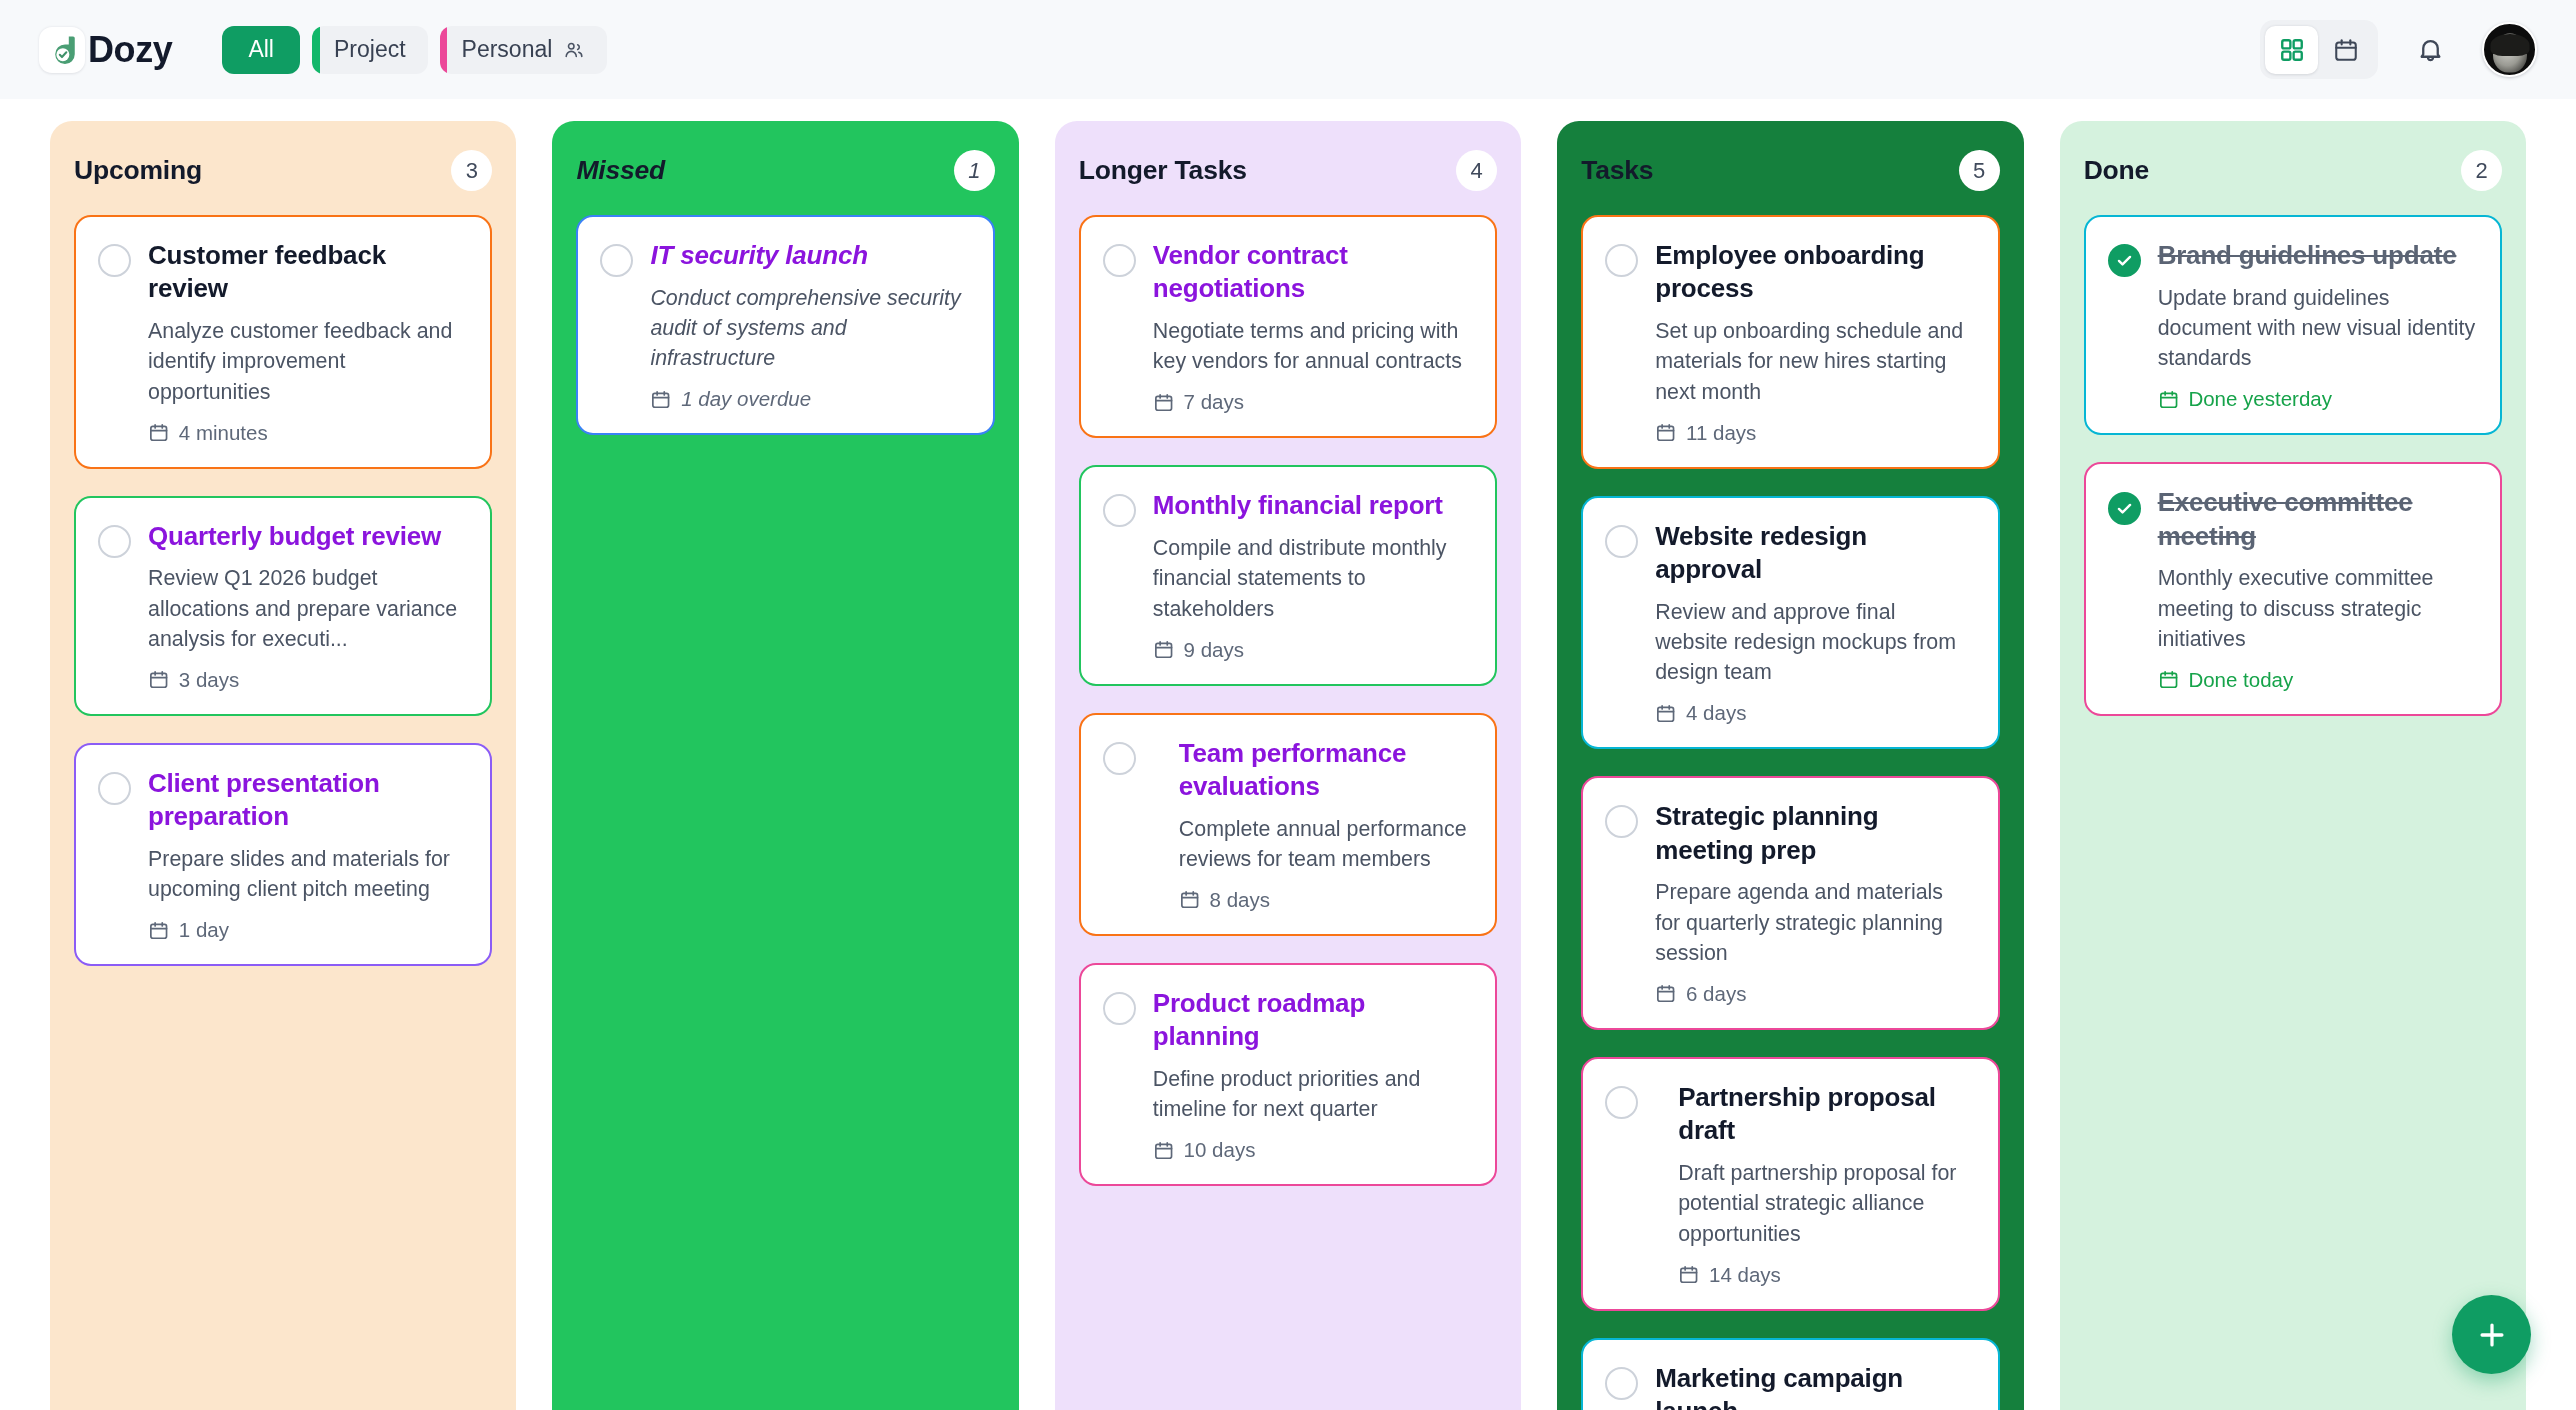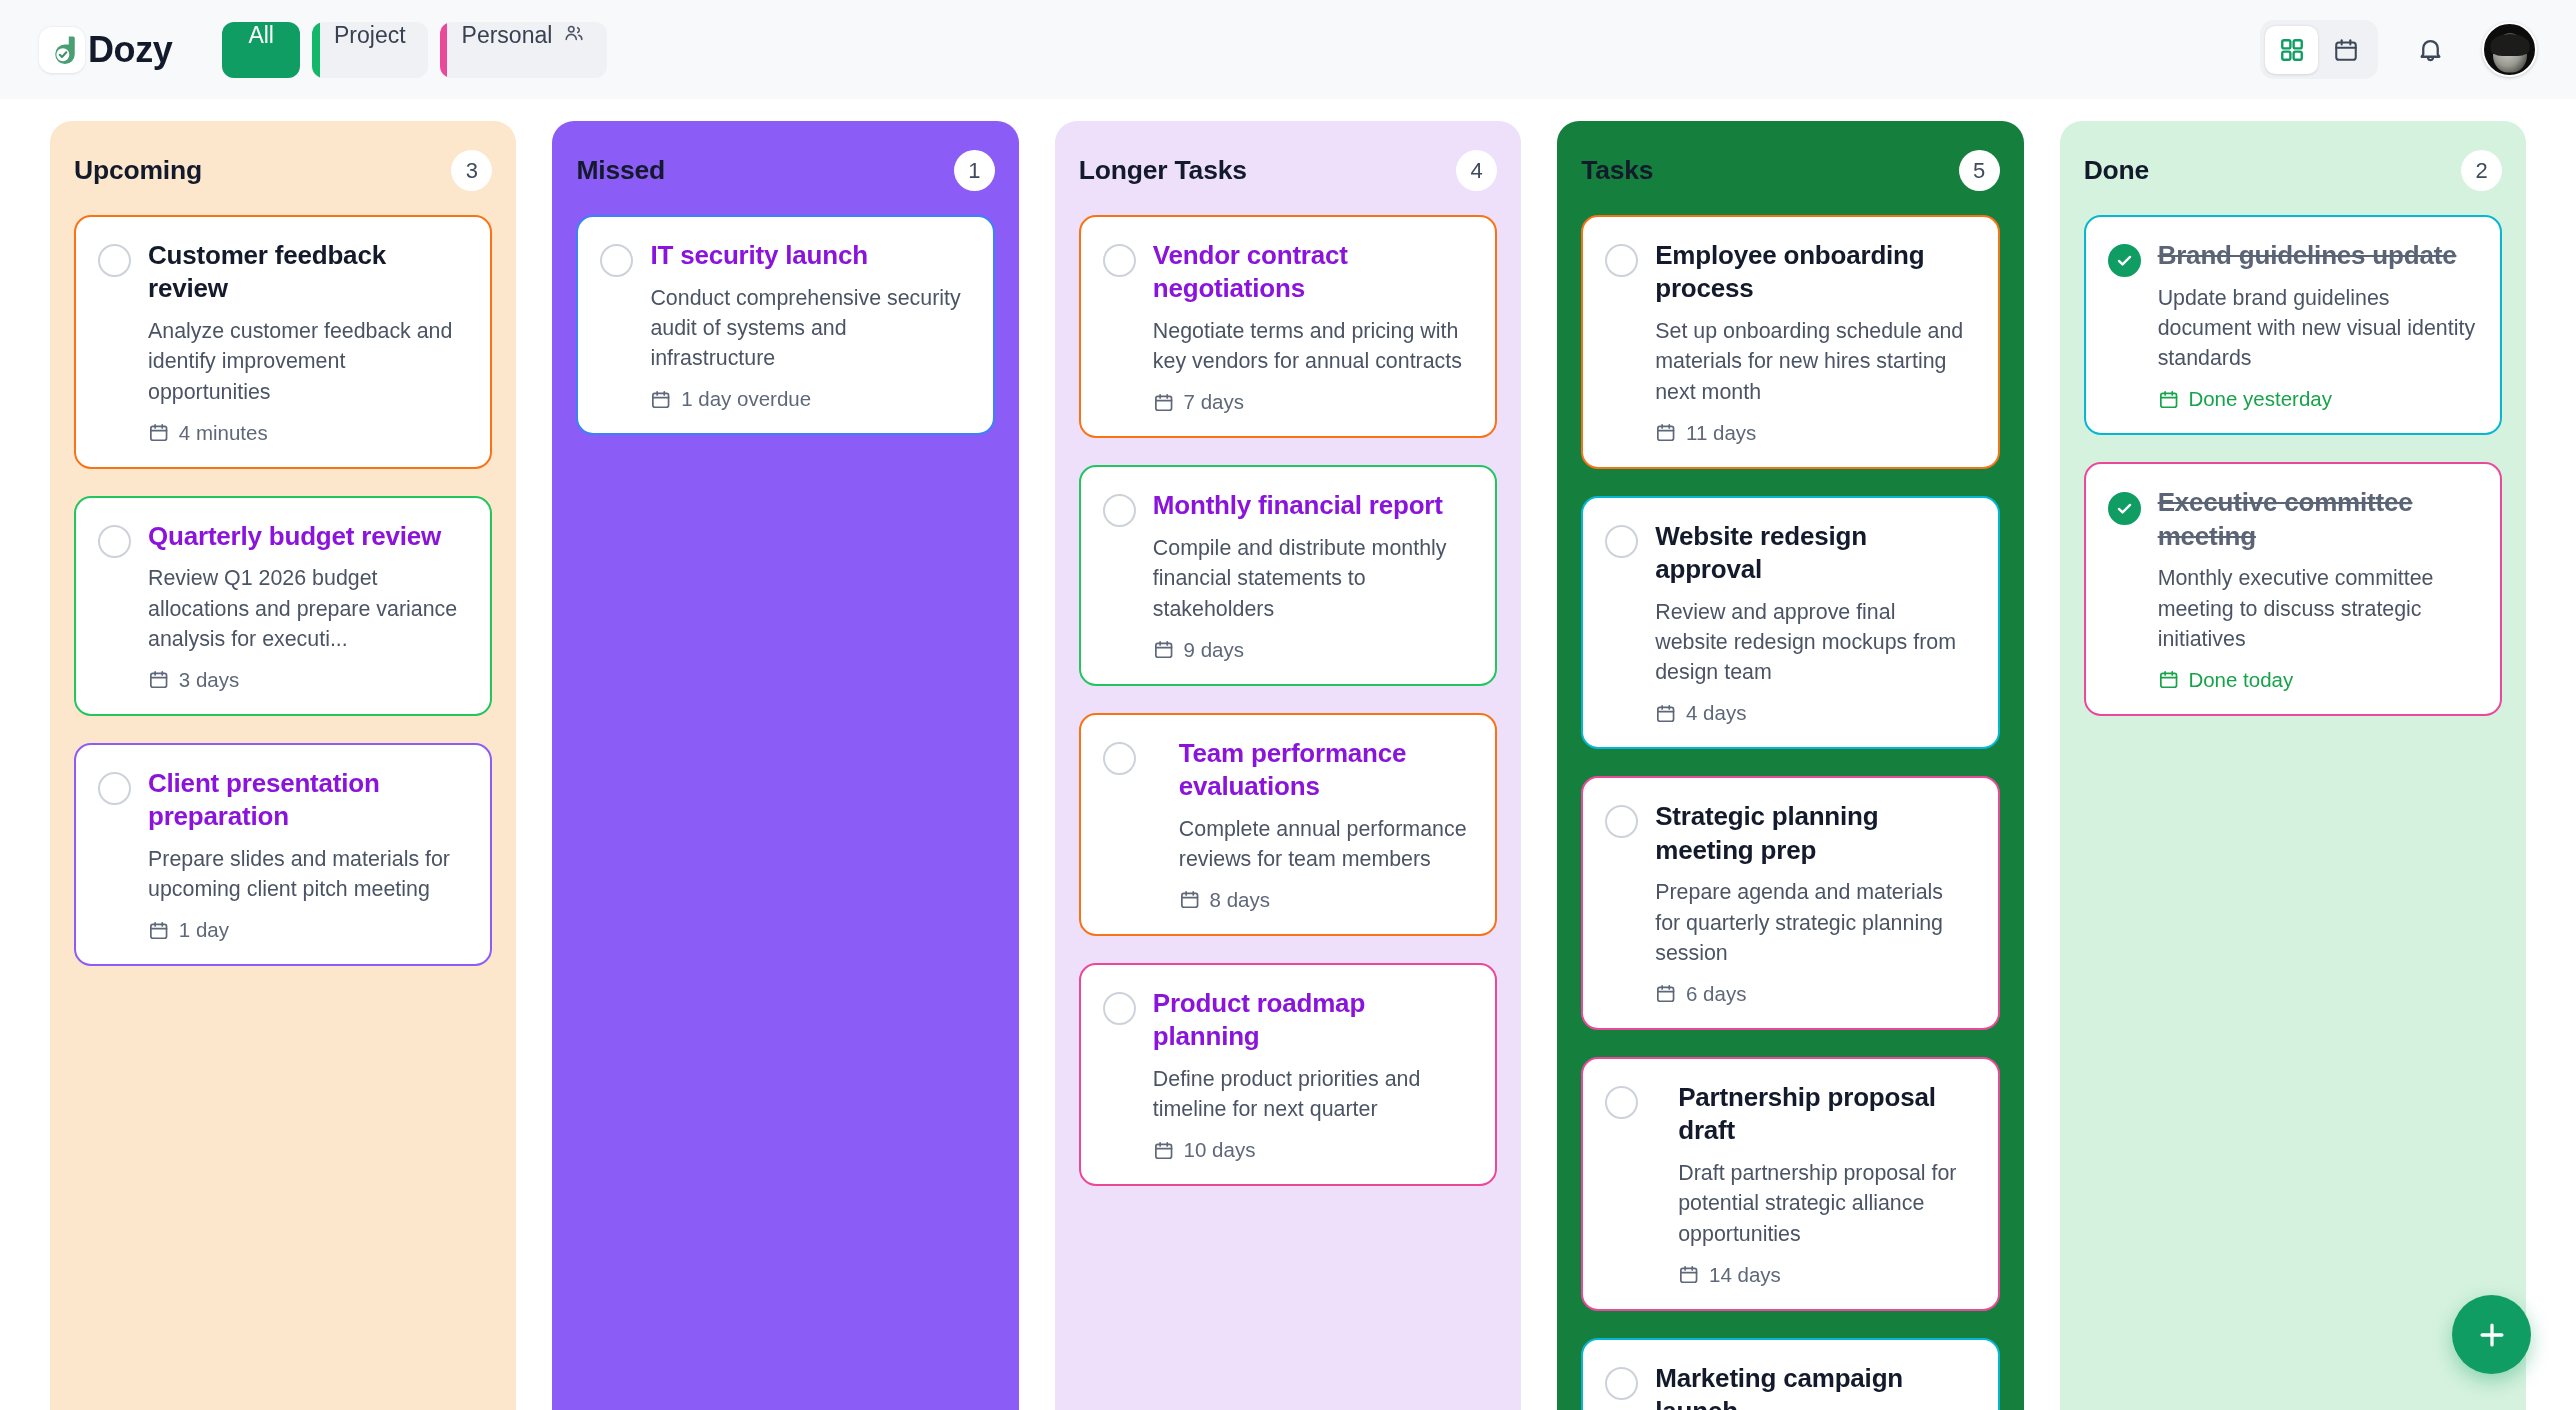--- a/index.html
+++ b/index.html
@@ -25,22 +25,22 @@
     background: #ffffff;
     display: flex; align-items: center; justify-content: center;
     box-shadow: 0 0.9px 2.6px rgba(16,24,40,.10);
   }
   .brand-name {
     font-size: 36px; font-weight: 700; color: #131a2b; letter-spacing: -0.4px;
   }
 
   .filters { display: flex; align-items: center; gap: 12px; margin-left: 50px; }
   .chip {
-    height: 56px; border-radius: 12px;
-    display: flex; align-items: flex-start; gap: 10.3px;
+    height: 48px; border-radius: 12px;
+    display: flex; align-items: center; gap: 10.3px;
     padding: 0 22px;
     font-size: 23px; color: #384152; font-weight: 400;
     background: #eff1f4; position: relative; overflow: hidden;
     cursor: pointer;
   }
   .chip.active { background: #0f9d63; color: #ffffff; font-weight: 500; padding: 0 26px; }
   .chip .accent {
     position: absolute; left: 0; top: 0; bottom: 0; width: 7.7px; border-radius: 12px 0 0 12px;
   }
 
@@ -277,21 +277,21 @@
     <path d="M3.2 9.6h17.6"></path>
                   <path d="M8 3.2v3.4"></path>
                   <path d="M16 3.2v3.4"></path>
   </svg>
 </span>
               <span>1 day</span>
             </div>
           </div>
         </div>
       </div>
-      <div class="column" style="background: #8b5cf6;">
+      <div class="column" style="background: #22c55e; font-style: italic;">
         <div class="col-head">
           <div class="col-title">Missed</div>
           <div class="col-count">1</div>
         </div>
         <div class="card" style="border-color: rgb(59, 130, 246);">
           <div class="check"></div>
           <div class="card-body">
             <div class="card-title accented">IT security launch</div>
             <div class="card-desc">Conduct comprehensive security audit of systems and infrastructure</div>
             <div class="card-meta">

